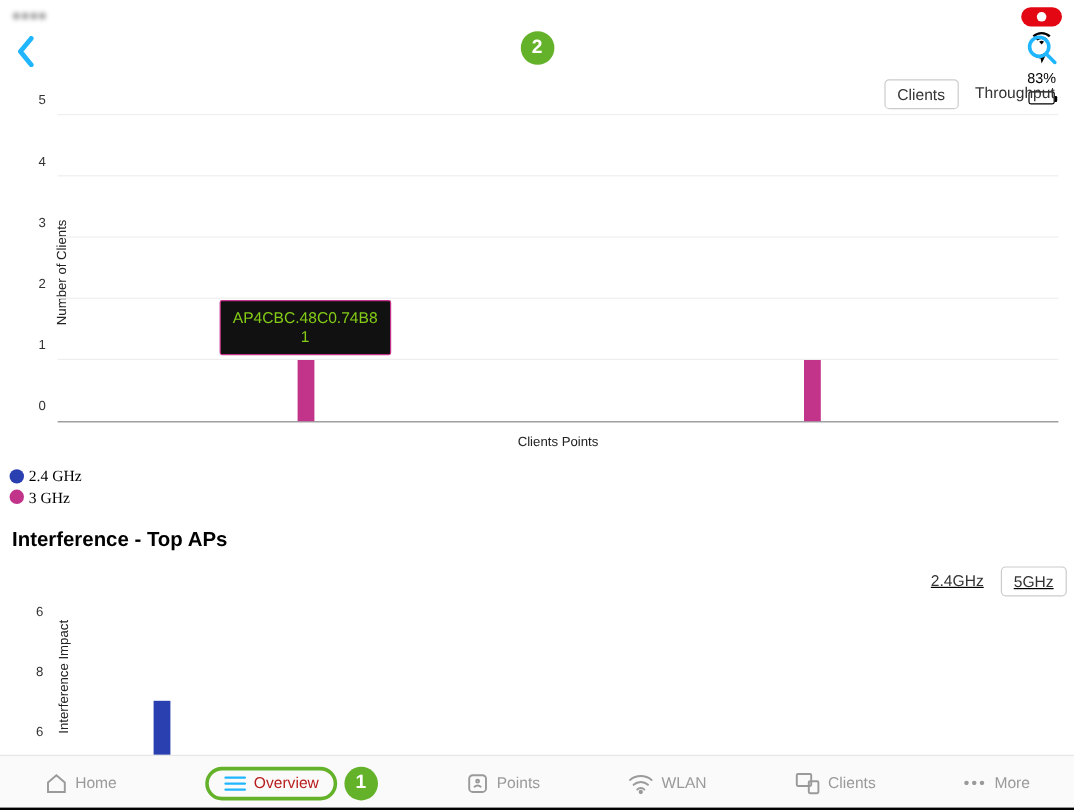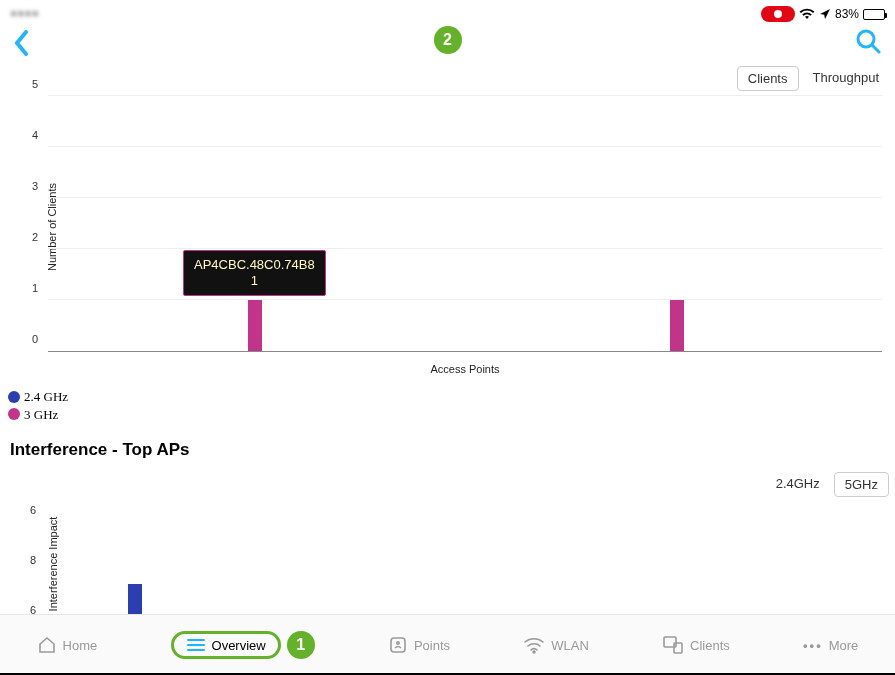--- a/index.html
+++ b/index.html
@@ -1,19 +1,19 @@
 <!DOCTYPE html>
 <html><head>
 <meta charset="utf-8">
 <style>
   * { box-sizing: border-box; margin: 0; padding: 0; }
   body { font-family: -apple-system, BlinkMacSystemFont, "Segoe UI", Arial, sans-serif; background: #fff; width: 895px; height: 675px; overflow: hidden; position: relative; color: #000; }
 
   
-  .status-bar { position: absolute; top: 6px; right: 10px; display: flex; align-items: center; gap: 4px; font-size: 12px; font-weight: 500; }
+  .status-bar { position: absolute; top: 6px; right: 10px; display: flex; align-items: center; gap: 4px; font-size: 12px; font-weight: 500; flex-direction: column; }
   .rec-pill { background: #e30613; border-radius: 10px; width: 34px; height: 16px; display: flex; align-items: center; justify-content: center; }
   .rec-pill .dot { width: 8px; height: 8px; background: #fff; border-radius: 50%; }
   .wifi-icon svg, .loc-icon svg { display:block; }
   .batt-text { font-weight:500; }
   .batt-icon { width: 22px; height: 11px; border: 1px solid #000; border-radius: 2px; position: relative; }
   .batt-icon::after { content:''; position:absolute; right:-3px; top:3px; width:2px; height:5px; background:#000; border-radius:0 1px 1px 0;}
   .batt-fill { background:#000; height:100%; width:83%; }
 
   .status-left { position:absolute; top:6px; left:10px; font-size:12px; color:#888; filter: blur(2px); }
 
@@ -24,51 +24,51 @@
   .title-wrap { position:absolute; left:50%; transform:translateX(-50%); top:0; display:flex; align-items:center; gap:6px; }
   .title-pill { border:3px solid #64b22a; border-radius:22px; padding:4px 16px; font-size:18px; font-weight:700; color:#222; }
   .step-badge { width:28px; height:28px; border-radius:50%; background:#64b22a; color:#fff; font-weight:700; font-size:16px; display:flex; align-items:center; justify-content:center; }
   .search { position:absolute; right:14px; top:2px; color:#1fb6ff; cursor:pointer; }
 
   
   .toggle-group { position:absolute; right:6px; display:flex; gap:4px; font-size:13px; }
   .toggle { padding:4px 10px; border-radius:4px; cursor:pointer; color:#333; }
   .toggle.active { border:1px solid #ccc; font-weight:500; }
   .tg1 { top:66px; }
-  .tg2 { top:472px; }
+  .tg2 { top:472px;text-decoration:underline; }
 
   
   .chart1 { position:absolute; left:30px; top:92px; width:852px; height:270px; }
   .y-label { position:absolute; left:-22px; top:50%; transform: translateY(-50%) rotate(-90deg); font-size:11px; color:#222; white-space:nowrap; }
   .y-tick { position:absolute; right:2px; font-size:11px; color:#333; transform:translateY(-50%); }
   .plot1 { position:absolute; left:18px; right:0; top:4px; height:256px; border-bottom:1px solid #888; }
   .grid-line { position:absolute; left:0; right:0; border-top:1px solid #eee; }
   .bar { position:absolute; bottom:0; width:14px; }
   .c-magenta { background:#c2338a; }
   .c-blue { background:#2a3fb0; }
-  .tooltip { position:absolute; background:#111; color:#fef9c3; font-size:13px; padding:6px 10px; border:1px solid #c2338a; border-radius:2px; text-align:center; line-height:1.25; white-space:nowrap; }
+  .tooltip { position:absolute; background:#111; color:#84cc16; font-size:13px; padding:6px 10px; border:1px solid #c2338a; border-radius:2px; text-align:center; line-height:1.25; white-space:nowrap; }
   .x-title { position:absolute; left:50%; transform:translateX(-50%); bottom:-24px; font-size:11px; color:#222; }
 
   
   .legend { position:absolute; left:8px; top:388px; font-size:13px;font-family:Liberation Serif, serif; }
   .legend-row { display:flex; align-items:center; gap:4px; line-height:1.35; }
   .swatch { width:12px; height:12px; border-radius:50%; }
 
   
   .section2-title { position:absolute; left:10px; top:440px; font-size:17px; font-weight:700; }
 
   
   .chart2 { position:absolute; left:30px; top:498px; width:852px; height:132px; }
   .plot2 { position:absolute; left:18px; right:0; top:4px; bottom:0; }
 
   
-  .bottom-nav { position:absolute; left:0; right:0; bottom:0; height:61px; border-top:1px solid #e6e6e6; background:#fafafa; display:flex; justify-content:space-around; align-items:center; }
+  .bottom-nav { position:absolute; left:0; right:0; bottom:0; height:46px; border-top:1px solid #e6e6e6; background:#fafafa; display:flex; justify-content:space-around; align-items:center; }
   .nav-item { display:flex; align-items:center; gap:6px; font-size:13px; color:#9a9a9a; cursor:pointer; }
   .nav-item svg { display:block; }
-  .nav-item.active .nav-label { color:#000000; }
+  .nav-item.active .nav-label { color:#b91c1c; }
   .nav-item.active svg { stroke:#1fb6ff; }
   .ov-wrap { display:flex; align-items:center; gap:6px; border:3px solid #64b22a; border-radius:22px; padding:3px 12px; }
   .more-dots { letter-spacing:2px; font-weight:700; color:#9a9a9a; }
 
   .blackline { position:absolute; left:0; right:0; bottom:0; height:2px; background:#000; }
 </style>
 </head>
 <body>
 
 <div class="status-left">●●●●</div>
@@ -128,21 +128,21 @@
     <span class="y-tick" style="bottom:80%;left:-16px">4</span>
     <span class="y-tick" style="bottom:100%;left:-16px">5</span>
 
     <div class="bar c-magenta" style="left:200px;height:20%"></div>
     <div class="bar c-magenta" style="left:622px;height:20%"></div>
 
     <div class="tooltip" style="left:135px; bottom:calc(20% + 4px);">
       <div>AP4CBC.48C0.74B8</div>
       <div>1</div>
     </div>
-    <div class="x-title">Access Points</div>
+    <div class="x-title">Clients Points</div>
   </div>
 </div>
 
 <div class="legend">
   <div class="legend-row">
     <span class="swatch" style="background:#2a3fb0"></span>
     <span>2.4 GHz</span>
   </div>
   <div class="legend-row">
     <span class="swatch" style="background:#c2338a"></span>

